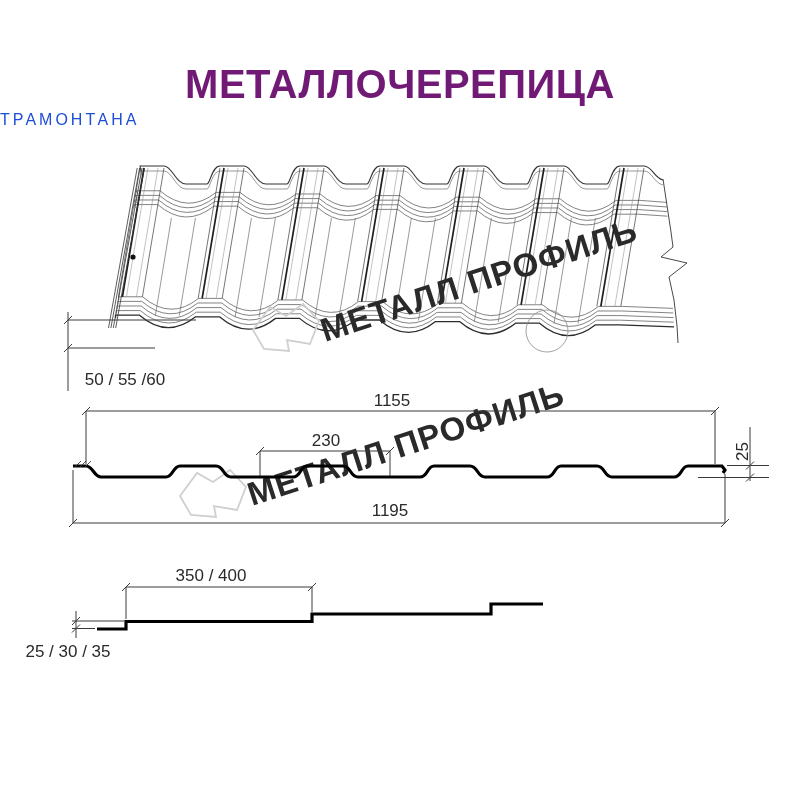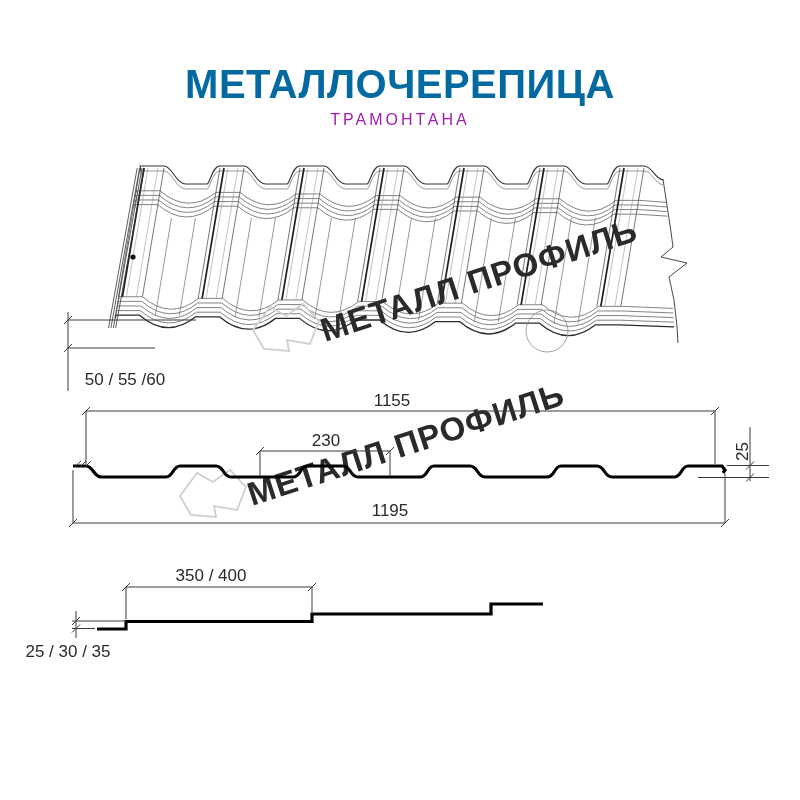--- a/index.html
+++ b/index.html
@@ -1,21 +1,21 @@
 <!DOCTYPE html>
 <html><head>
 <meta charset="utf-8">
 <style>
   html,body{margin:0;padding:0;background:#fff;}
   .canvas{position:relative;width:800px;height:800px;background:#fff;overflow:hidden;
           font-family:"Liberation Sans",sans-serif;}
   .title{position:absolute;top:62px;left:0;width:800px;text-align:center;
-         font-size:40px;font-weight:bold;letter-spacing:.5px;color:#0369a1;}
-  .subtitle{position:absolute;top:111px;left:0;width:800px;text-align:center;
-         font-size:16px;font-weight:400;letter-spacing:3px;color:#a21caf;}
+         font-size:40px;font-weight:bold;letter-spacing:.5px;color:#701a75;}
+  .subtitle{position:absolute;top:111px;left:0;width:800px;text-align:left;
+         font-size:16px;font-weight:400;letter-spacing:3px;color:#1d4ed8;}
   svg{position:absolute;left:0;top:0;}
   text{font-family:"Liberation Sans",sans-serif;font-size:17px;fill:#2a2a2a;}
   .wm-text{font-size:33px;font-weight:bold;letter-spacing:1px;}
 </style>
 </head>
 <body>
 
 <div class="canvas">
 
   <div class="title">МЕТАЛЛОЧЕРЕПИЦА</div>

